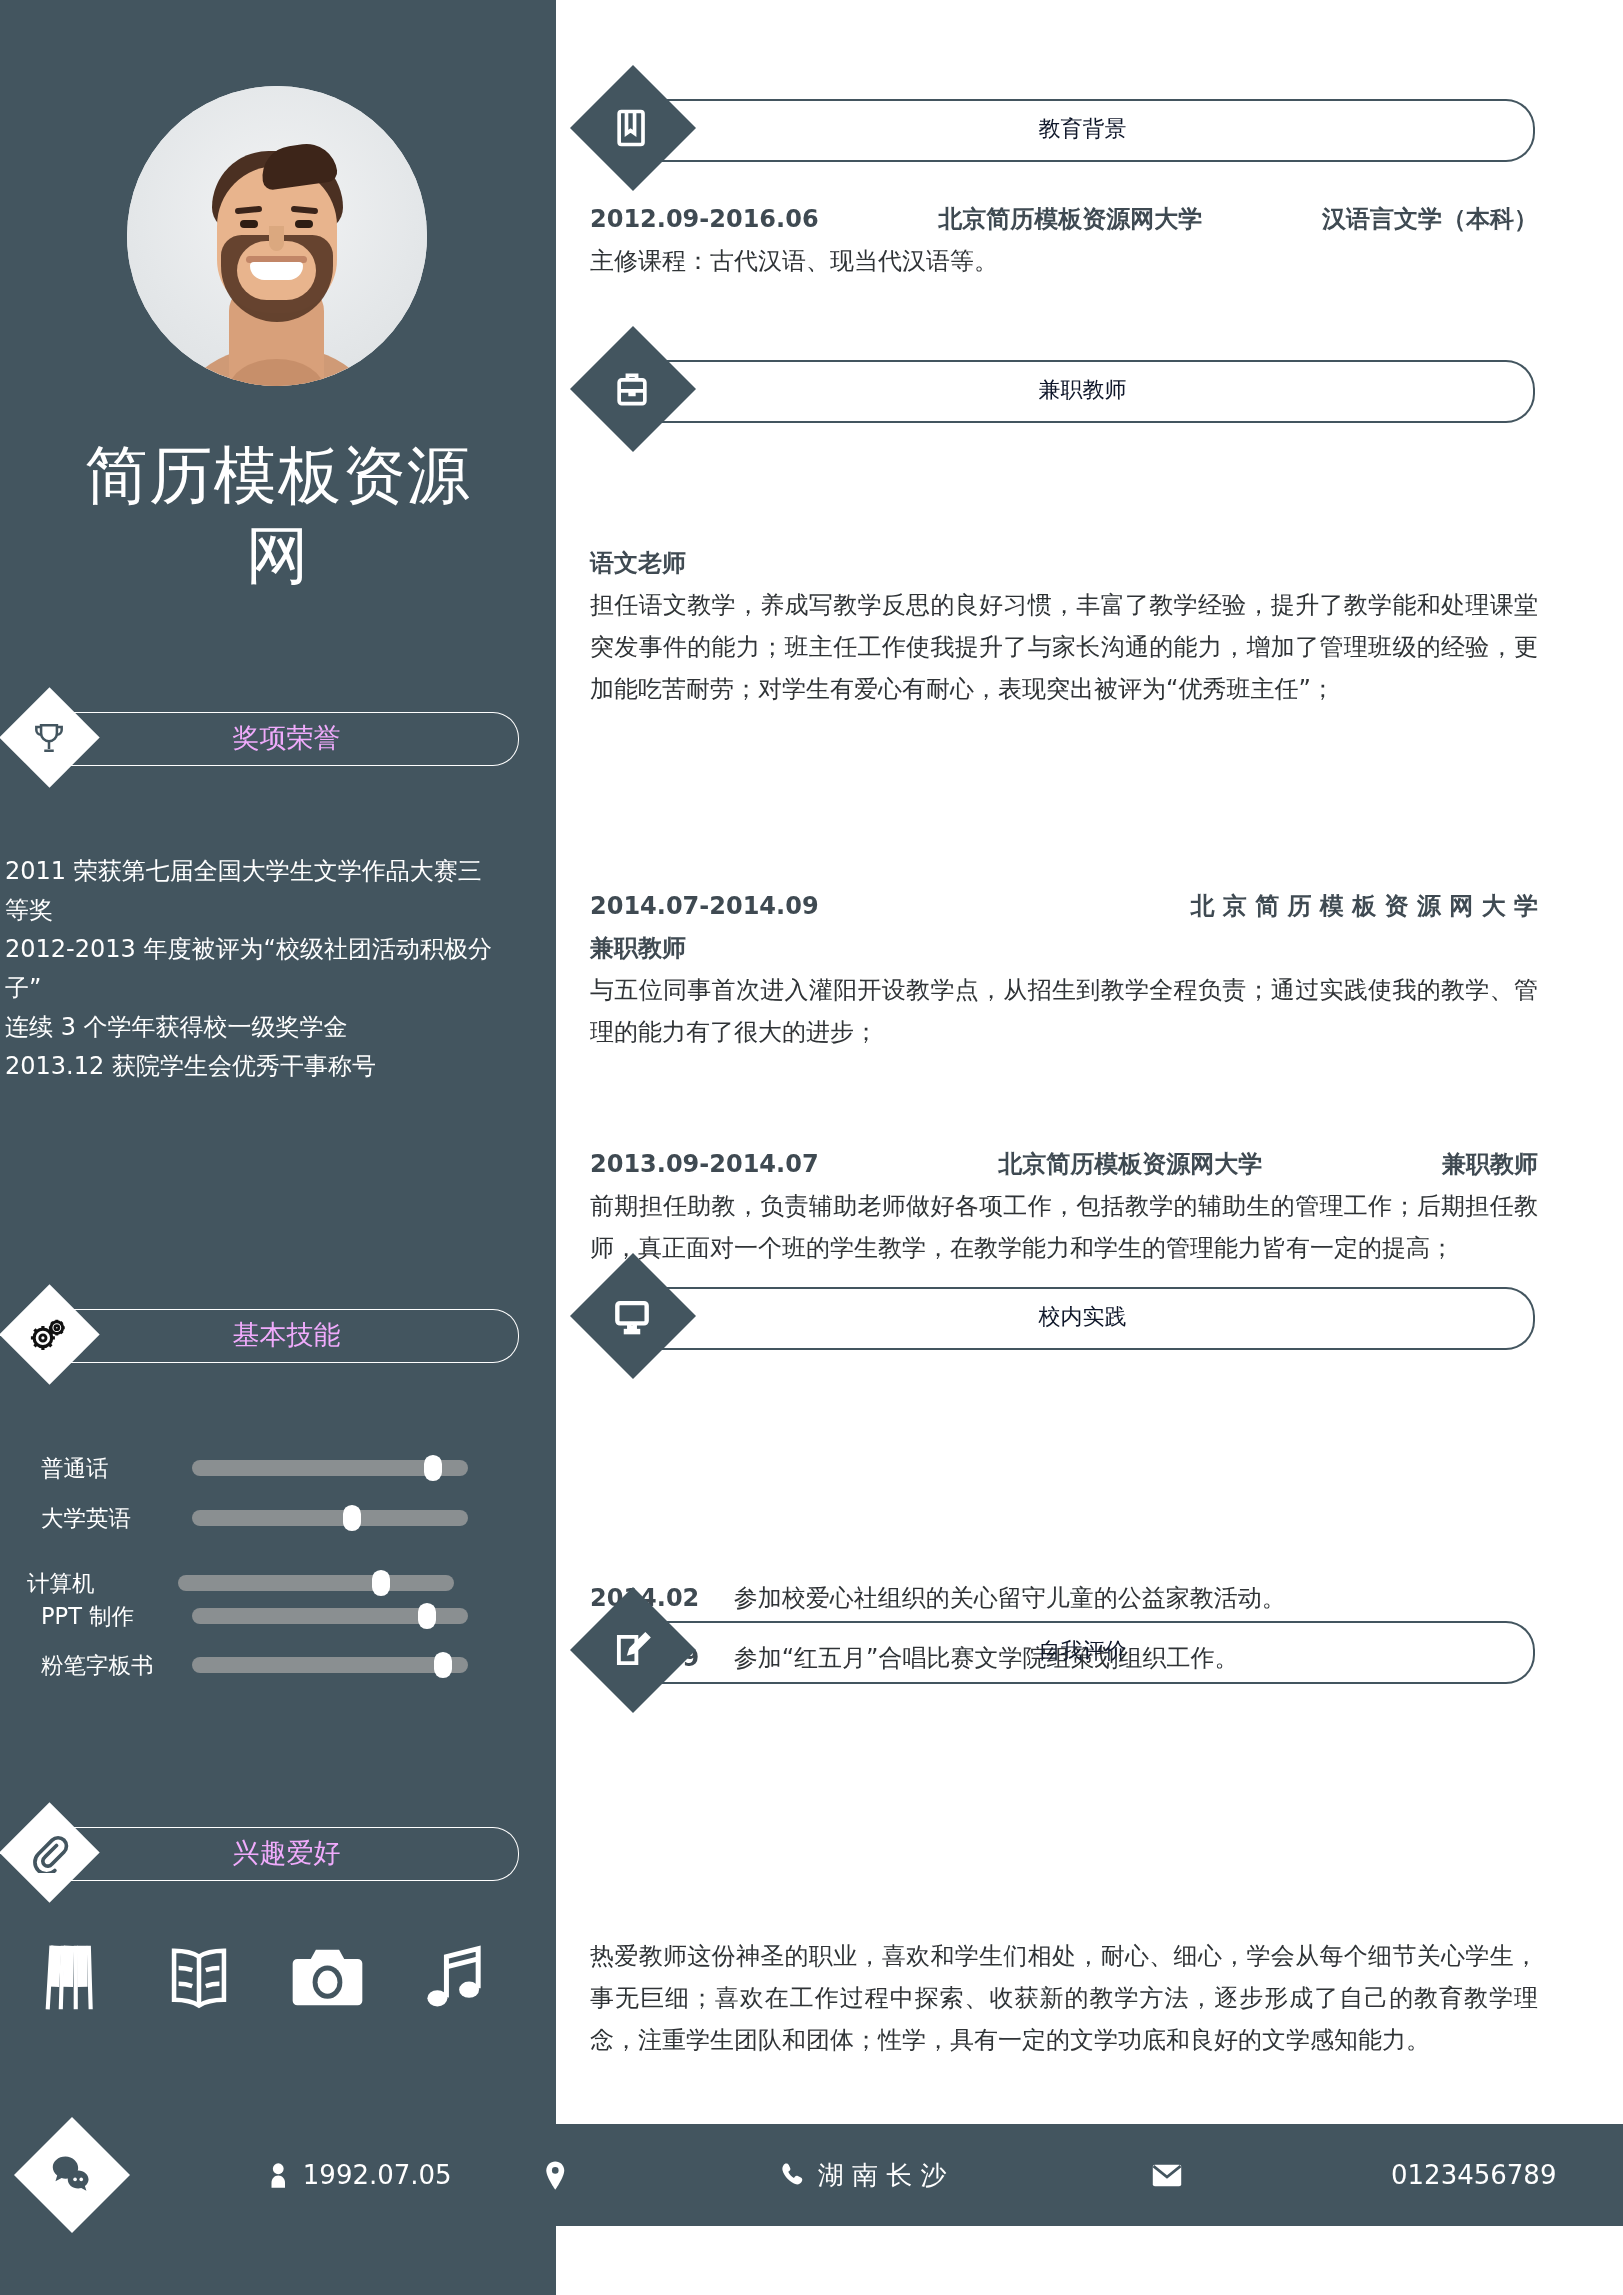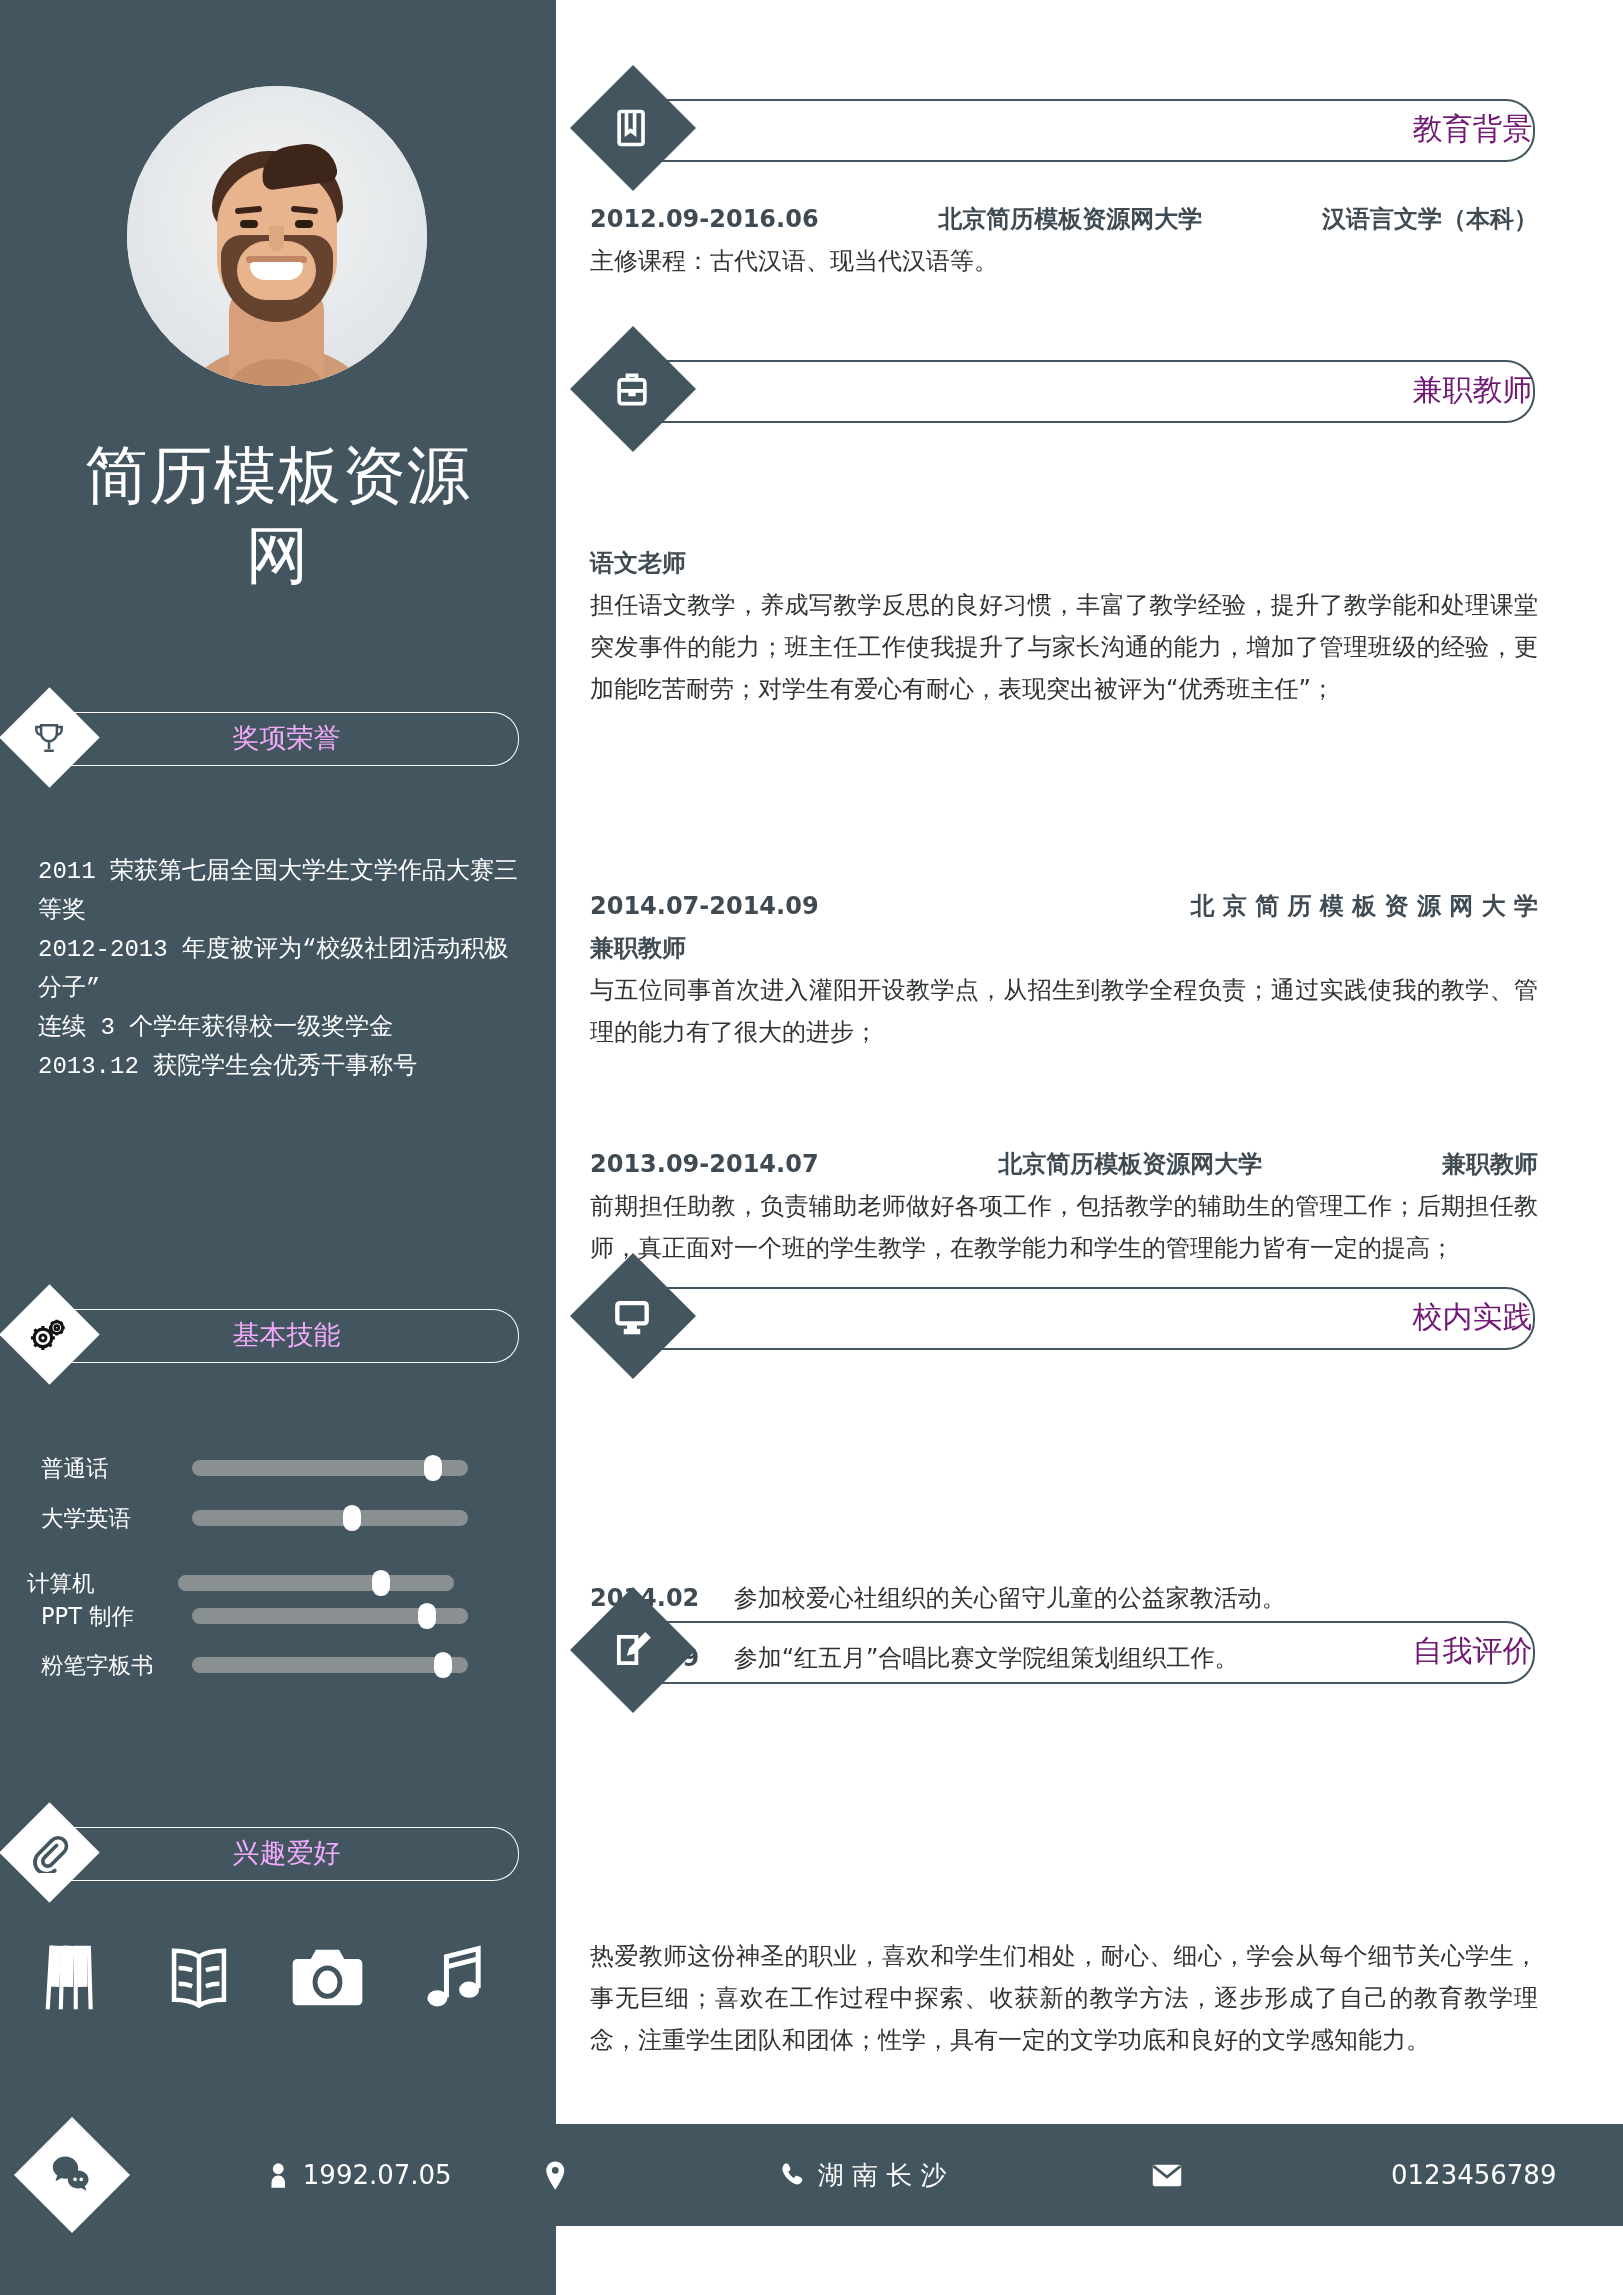--- a/index.html
+++ b/index.html
@@ -62,21 +62,21 @@
   .main{position:absolute;left:556px;top:0;width:1068px;height:2295px;background:#ffffff;}
 
   .m-head{position:absolute;height:82px;}
   .m-diamond{position:absolute;left:0;top:0;width:125px;height:125px;}
   .m-diamond .top{position:absolute;left:0;top:0;width:0;height:0;border-left:63px solid transparent;
                   border-right:63px solid transparent;border-bottom:63px solid #43555f;}
   .m-diamond .bot{position:absolute;left:0;top:63px;width:0;height:0;border-left:63px solid transparent;
                   border-right:63px solid transparent;border-top:63px solid #43555f;}
   .m-diamond .gl{position:absolute;left:0;top:0;width:125px;height:125px;display:flex;align-items:center;justify-content:center;}
   .m-pill{position:absolute;height:59px;border:2px solid #43555f;border-radius:0 29px 29px 0;border-left:none;}
-  .m-pill-txt{position:absolute;height:59px;line-height:59px;color:#701a75;font-size:30px;text-align:right;}
+  .m-pill-txt{position:absolute;height:59px;line-height:59px;color:#0f172a;font-size:22px;text-align:center;}
 
   .m-text{position:absolute;color:#2f3336;font-size:24px;line-height:42px;}
   .m-bold{font-weight:bold;color:#3f4a52;}
   .just{text-align:justify;text-justify:inter-character;}
 
   
   .footer{position:absolute;left:0;top:2124px;width:1623px;height:102px;background:#43555f;}
   .f-dia{position:absolute;left:13.6px;top:-6.8px;width:116px;height:116px;}
   .f-dia .tp{position:absolute;left:0;top:0;width:0;height:0;border-left:58px solid transparent;
              border-right:58px solid transparent;border-bottom:58px solid #ffffff;}
@@ -128,21 +128,21 @@
       <div class="s-dia-i">
         <svg width="38" height="38" viewBox="0 0 24 24" fill="none" stroke="#43555f" stroke-width="1.6">
           <path d="M7 4h10v5a5 5 0 0 1-10 0V4z"></path>
           <path d="M7 5H4v2a3 3 0 0 0 3 3"></path>
           <path d="M17 5h3v2a3 3 0 0 1-3 3"></path>
           <path d="M12 14v5M9 20h6"></path>
         </svg>
       </div>
     </div>
 
-    <div class="s-body" style="left:38px;top:852px;width:491px;font-family:Liberation Mono, monospace;">
+    <div class="s-body" style="left:5px;top:852px;width:491px;">
       <div>2011 荣获第七届全国大学生文学作品大赛三等奖</div>
       <div>2012-2013 年度被评为“校级社团活动积极分子”</div>
       <div>连续 3 个学年获得校一级奖学金</div>
       <div>2013.12 获院学生会优秀干事称号</div>
     </div>
 
     <div class="s-head" style="left:13.6px;top:1299px;width:505px;">
       <div class="s-pill" style="width:462px;"></div>
       <div class="s-pill-txt" style="width:462px;">基本技能</div>
       <div class="s-dia"></div>

